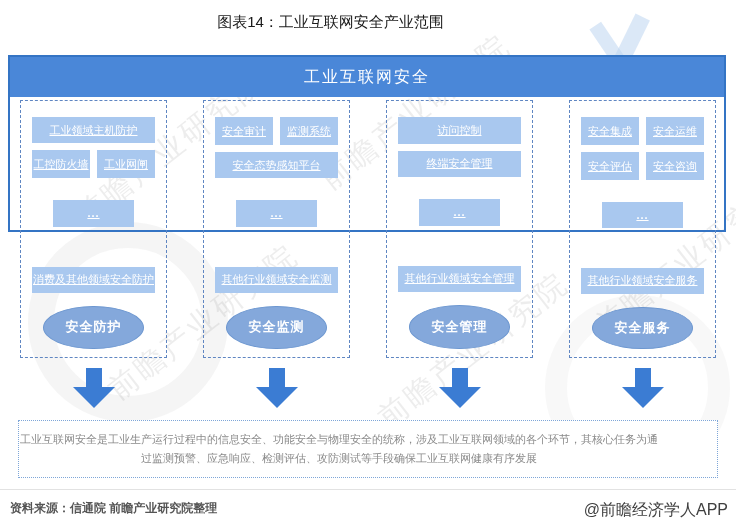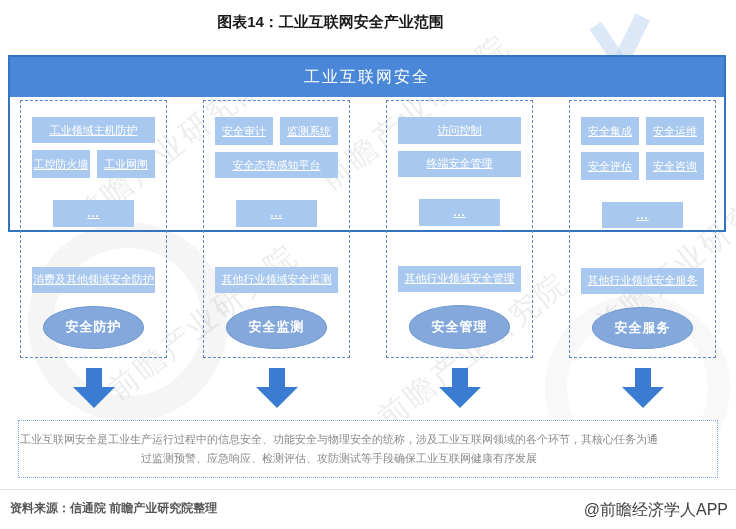--- a/index.html
+++ b/index.html
@@ -20,21 +20,21 @@
   }
   .wm-circle.c1{ left:28px; top:222px; width:200px; height:200px; border:26px solid rgba(160,160,160,0.10); }
   .wm-circle.c2{ left:545px; top:295px; width:185px; height:185px; border:22px solid rgba(160,160,160,0.08); }
   .wm-band{ position:absolute; z-index:0; background:rgba(190,214,240,0.55); pointer-events:none; }
   .wm-band.v1{ left:600px; top:22px; width:14px; height:42px; transform:rotate(-34deg); }
   .wm-band.v2{ left:622px; top:14px; width:16px; height:58px; transform:rotate(26deg); }
 
   
   .fig-title{
     position:absolute; z-index:1; top:13px; left:0; width:661px;
-    text-align:center; font-size:15px; font-weight:bold; color:#1a1a1a;
+    text-align:center; font-size:15px; font-weight:normal; color:#1a1a1a;
   }
 
   
   .outer{
     position:absolute; z-index:1; left:8px; top:55px; width:718px; height:177px;
     border:2px solid var(--outer-border,#3474c4); background:transparent;
   }
   .main-header{
     width:100%; height:40px; background:var(--header-bg,#4a87d8);
     color:#fff; font-size:16px; text-align:center; line-height:40px;

